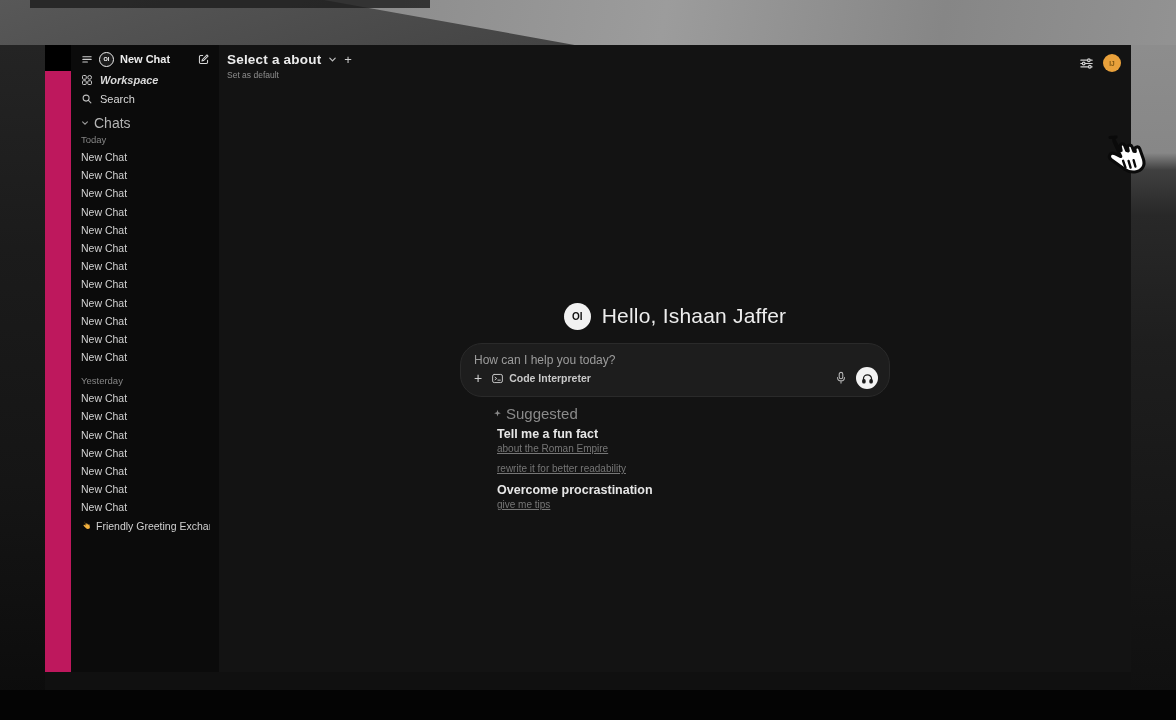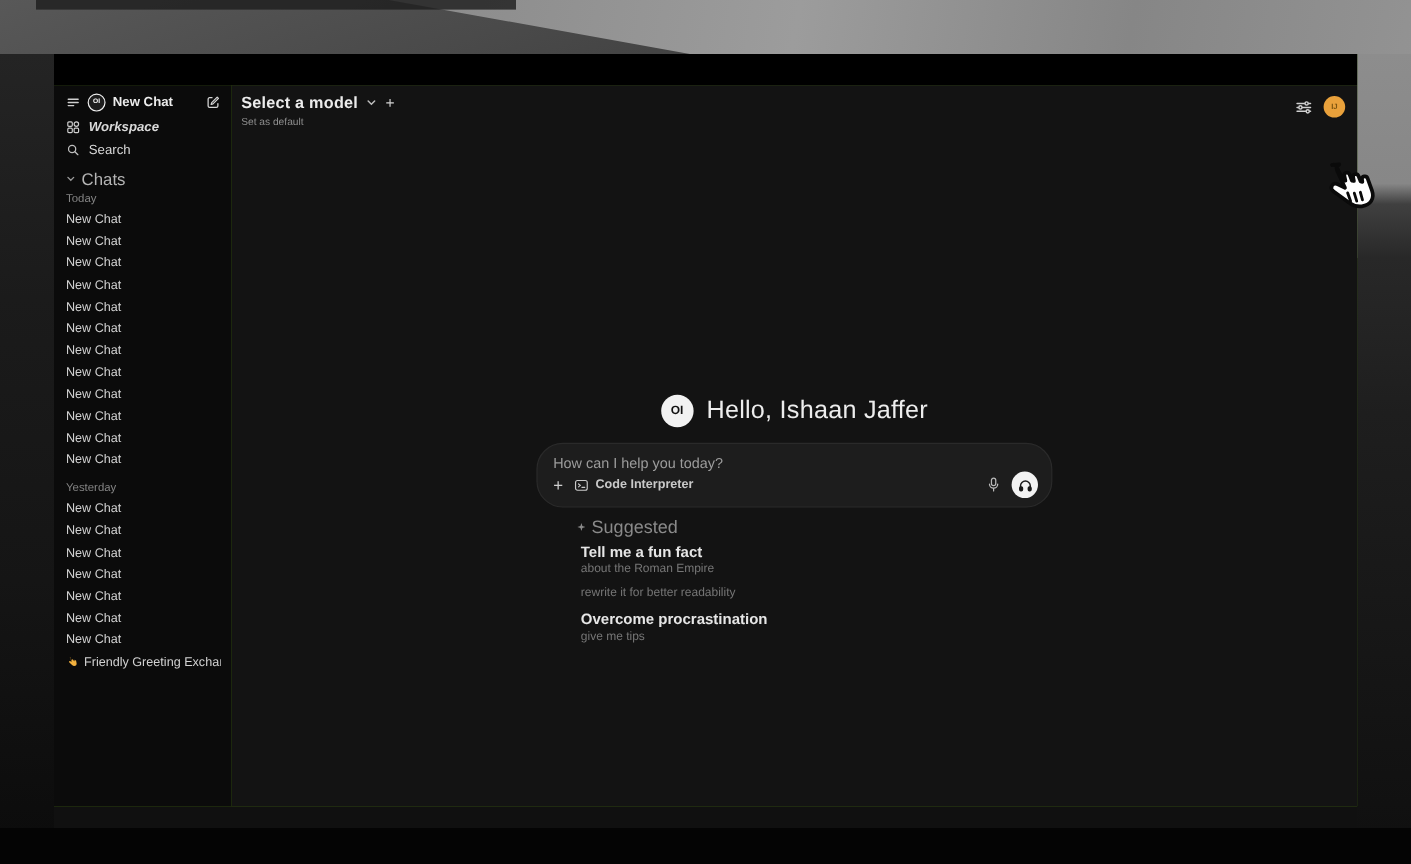--- a/index.html
+++ b/index.html
@@ -16,21 +16,21 @@
   .bg-top-edge { position:absolute; left:30px; top:0; width:400px; height:8px; background:#1d1d1d; opacity:.8; }
   .bg-left { position:absolute; left:0; top:45px; width:45px; height:675px;
             background:linear-gradient(180deg,#242424 0%,#1b1b1b 30%,#151515 65%,#0b0b0b 100%); }
   .bg-right { position:absolute; left:1131px; top:45px; width:45px; height:675px;
             background:linear-gradient(180deg,#8d8d8d 0px,#878787 108px,#404040 125px,#282828 170px,#1e1e1e 300px,#0f0f0f 100%); }
   .bg-bottom { position:absolute; left:45px; top:672px; width:1086px; height:48px; background:#101010; }
   .bg-bar { position:absolute; left:0; top:690px; width:1176px; height:30px; background:#040404; }
 
   
   .window { position:absolute; left:45px; top:45px; width:1086px; height:627px;
-            background:#4d7c0f; display:flex; flex-direction:column; }
+            background:#be185d; display:flex; flex-direction:row; }
   .titlebar { height:26px; background:#000; flex:0 0 26px; }
   .app { flex:1; display:flex; min-height:0; }
 
   
   .sidebar { width:148px; flex:0 0 148px; background:#0b0b0b; padding:4px 9px 0 10px;
              color:#d6d6d6; overflow:hidden; }
   .side-header { display:flex; align-items:center; gap:6px; height:20px; margin-bottom:1px; }
   .logo-sm { width:15px; height:15px; border-radius:50%; background:#1d1d1d; border:1.5px solid #ededed;
              color:#fff; font-size:5.5px; font-weight:bold; display:flex; align-items:center; justify-content:center; }
   .side-title { flex:1; font-size:11px; font-weight:bold; color:#ececec; }
@@ -67,21 +67,21 @@
   .input-row { display:flex; align-items:center; gap:9px; }
   .pill { display:flex; align-items:center; gap:5px; color:#c9c9c9; font-size:10.5px; font-weight:bold; cursor:pointer; }
   .spacer { flex:1; }
   .call-btn { width:22px; height:22px; border-radius:50%; background:#f2f2f2; display:flex;
               align-items:center; justify-content:center; cursor:pointer; border:none; }
 
   .suggest-label { display:flex; align-items:center; gap:4px; margin:8px 0 5px 33px;
                    font-size:15px; color:#8a8a8a; }
   .suggestion { margin-left:37px; margin-bottom:9px; cursor:pointer; }
   .sg-title { font-size:12.5px; font-weight:bold; color:#e6e6e6; }
-  .sg-sub { font-size:10px; color:#767676; margin-top:2px; }
+  .sg-sub { font-size:10px; color:#767676; margin-top:2px;text-decoration:underline; }
 
   
   .cursor { position:absolute; left:1096px; top:126px; width:58px; height:58px; pointer-events:none; z-index:50; }
 </style>
 </head>
 <body>
 
 <div class="stage">
 
   <div class="bg-top"></div>
@@ -180,21 +180,21 @@
               </svg>
           </span>
           <span>Friendly Greeting Exchange</span>
         </div>
       </div>
 
       <div class="main">
 
         <div class="model-header">
           <div class="model-row">
-            <span class="model-name">Select a model</span>
+            <span class="model-name">Select a about</span>
             <span class="ico">
               <svg width="9" height="9" viewBox="0 0 10 10" fill="none" stroke="#bdbdbd" stroke-width="1.4" stroke-linecap="round">
                   <path d="M2 3.5l3 3 3-3"></path>
                 </svg>
             </span>
             <span style="color:#cfcfcf;font-size:13px;cursor:pointer">+</span>
           </div>
           <div class="set-default">Set as default</div>
         </div>
 

